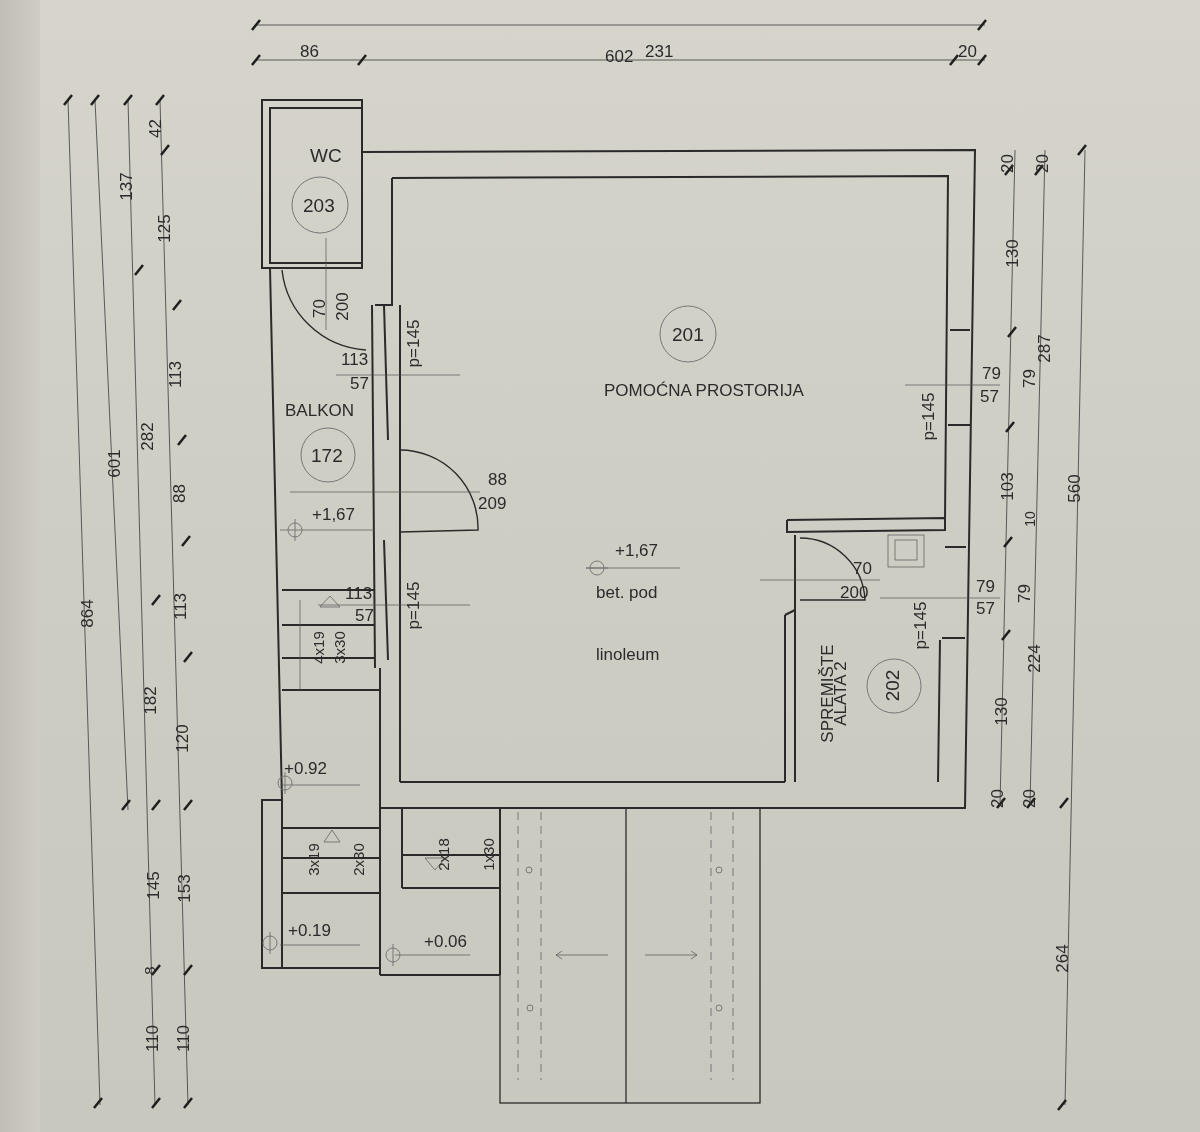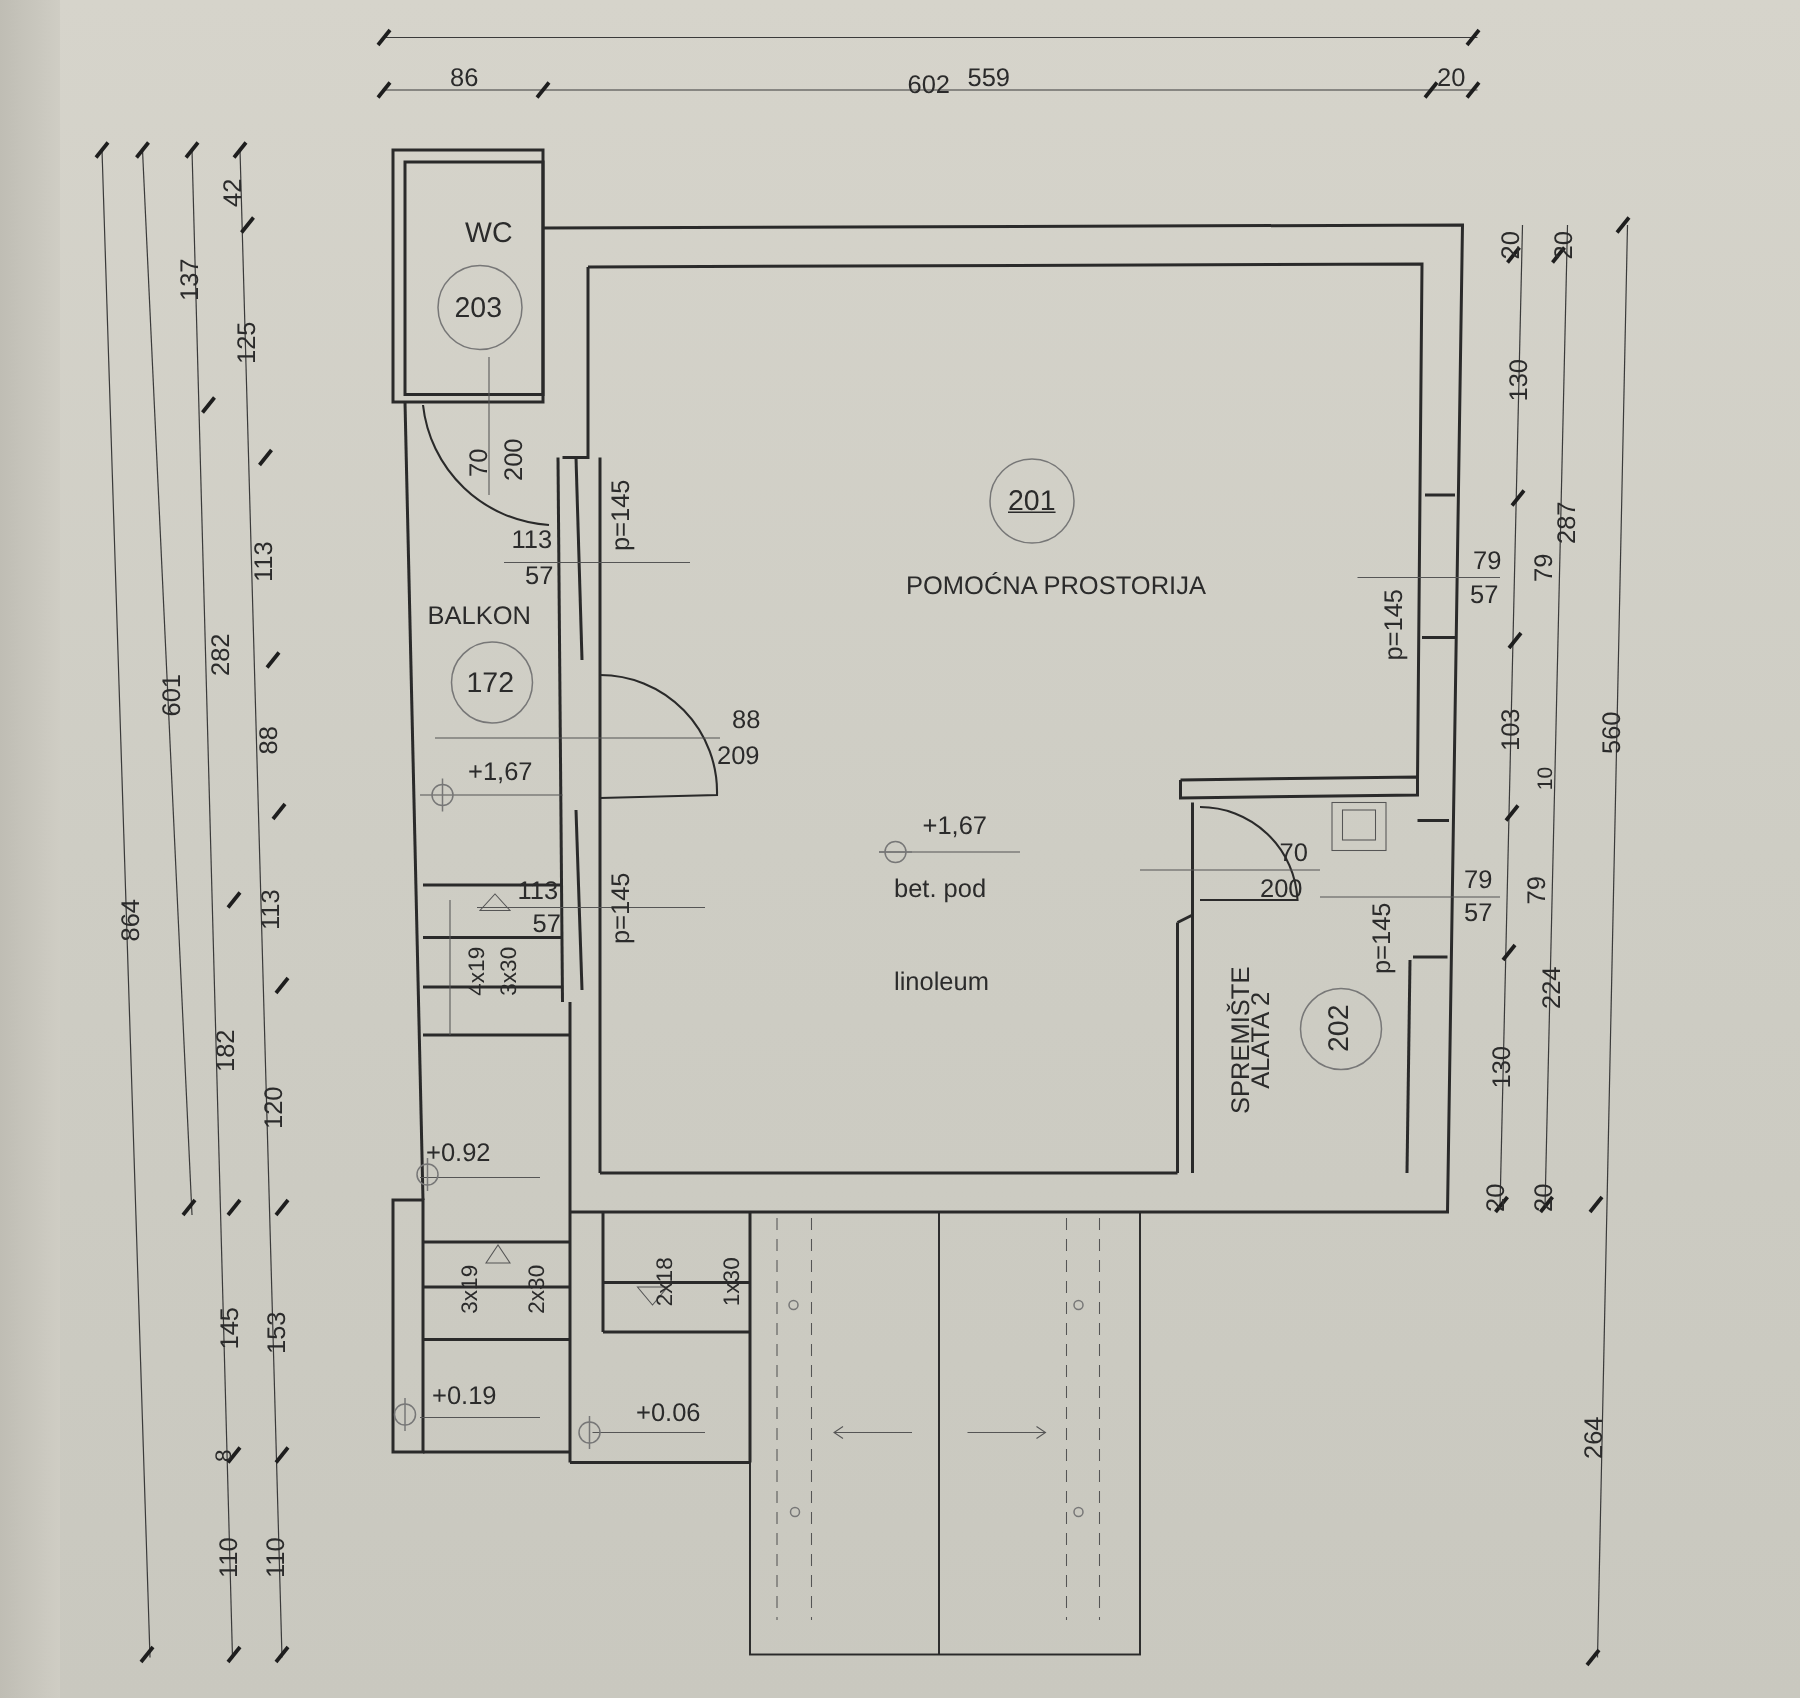--- a/index.html
+++ b/index.html
@@ -181,21 +181,21 @@
       <line x1="393" y1="944" x2="393" y2="966"></line>
     <circle cx="529" cy="870" r="3"></circle>
       <circle cx="719" cy="870" r="3"></circle>
     <circle cx="530" cy="1008" r="3"></circle>
       <circle cx="719" cy="1008" r="3"></circle>
   </g>
 </svg>
 
 <span class="lbl" style="left:605px;top:8px;margin-top:40px;">602</span>
 <span class="lbl" style="left:300px;top:43px;text-align:center;">86</span>
-<span class="lbl" style="left:645px;top:43px;">559</span>
+<span class="lbl" style="left:645px;top:43px;">231</span>
 <span class="lbl" style="left:958px;top:43px;">20</span>
 
 <span class="lbl rot" style="left:73px;top:605px;">864</span>
 <span class="lbl rot" style="left:100px;top:455px;">601</span>
 <span class="lbl rot" style="left:112px;top:178px;">137</span>
 <span class="lbl rot" style="left:133px;top:428px;">282</span>
 <span class="lbl rot" style="left:136px;top:692px;">182</span>
 <span class="lbl rot" style="left:139px;top:877px;">145</span>
 <span class="lbl rot" style="left:145px;top:963px;font-size:15px;">8</span>
 <span class="lbl rot" style="left:139px;top:1030px;">110</span>
@@ -238,21 +238,21 @@
 <span class="lbl rm" style="left:311px;top:446px;">172</span>
 <span class="lbl" style="left:312px;top:506px;">+1,67</span>
 <span class="lbl" style="left:488px;top:471px;">88</span>
 <span class="lbl" style="left:478px;top:495px;">209</span>
 <span class="lbl" style="left:345px;top:585px;">113</span>
 <span class="lbl" style="left:355px;top:607px;">57</span>
 <span class="lbl" style="left:390px;top:597px;transform:rotate(-90deg);">p=145</span>
 <span class="lbl" style="left:302px;top:640px;transform:rotate(-90deg);font-size:15px;">4x19</span>
 <span class="lbl" style="left:323px;top:640px;transform:rotate(-90deg);font-size:15px;">3x30</span>
 
-<span class="lbl rm" style="left:672px;top:325px;text-decoration:underline;">201</span>
+<span class="lbl rm" style="left:672px;top:325px;">201</span>
 <span class="lbl" style="left:604px;top:382px;">POMOĆNA PROSTORIJA</span>
 <span class="lbl" style="left:615px;top:542px;">+1,67</span>
 <span class="lbl" style="left:596px;top:584px;">bet. pod</span>
 <span class="lbl" style="left:596px;top:610px;margin-top:36px;">linoleum</span>
 
 <span class="lbl" style="left:853px;top:560px;">70</span>
 <span class="lbl" style="left:840px;top:584px;">200</span>
 <span class="lbl" style="left:897px;top:617px;transform:rotate(-90deg);">p=145</span>
 <span class="lbl" style="left:905px;top:408px;transform:rotate(-90deg);">p=145</span>
 <span class="lbl" style="left:778px;top:685px;transform:rotate(-90deg);">SPREMIŠTE</span>

